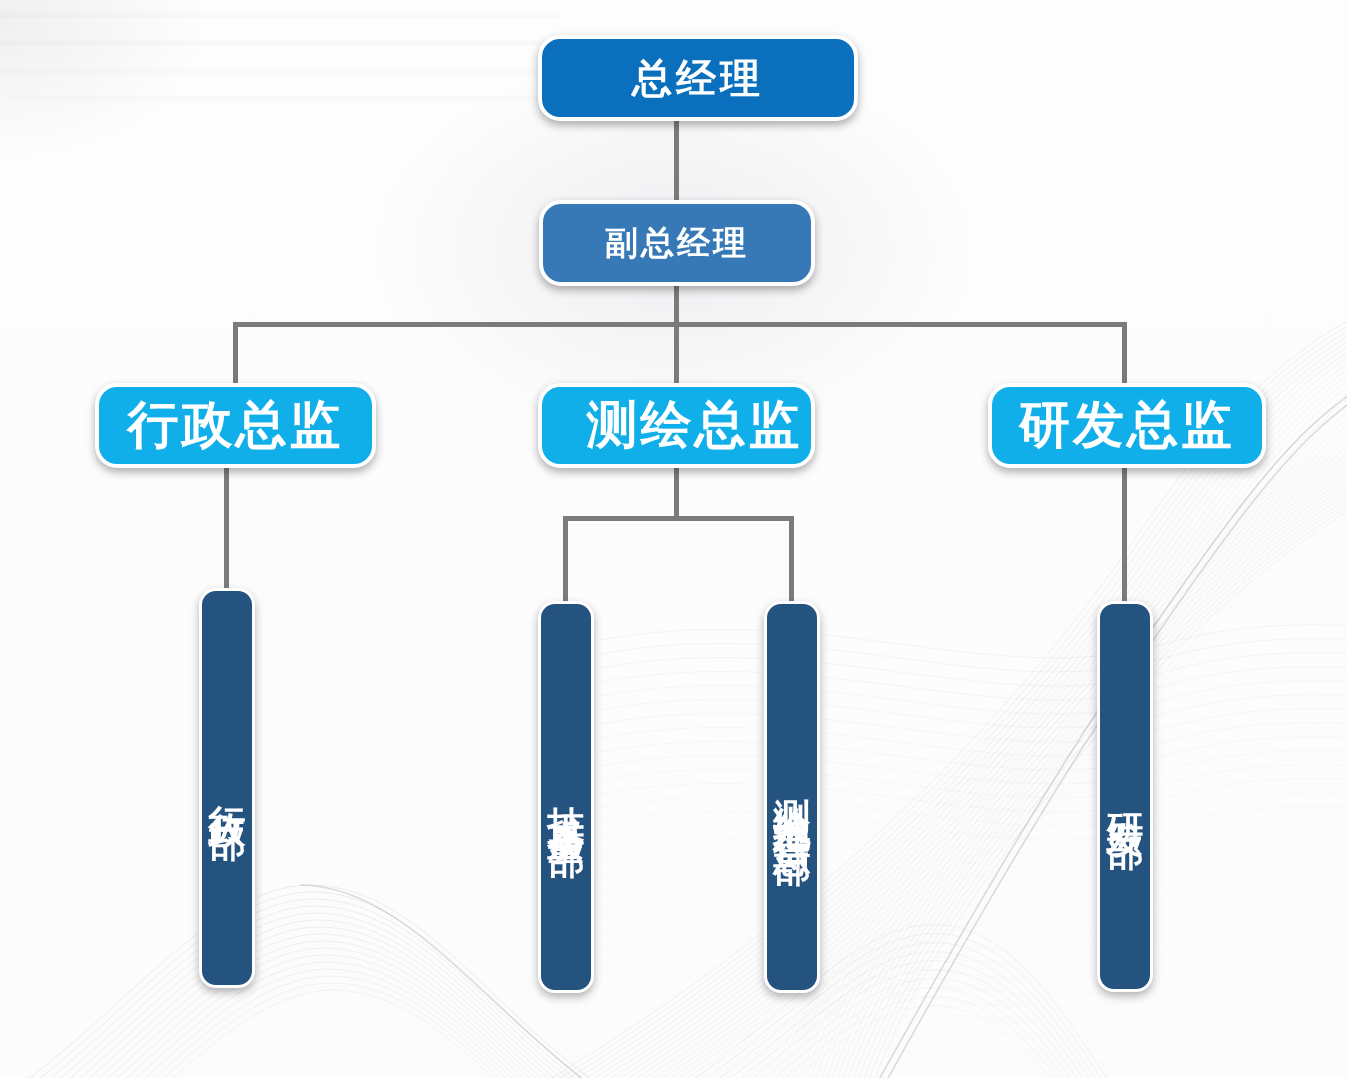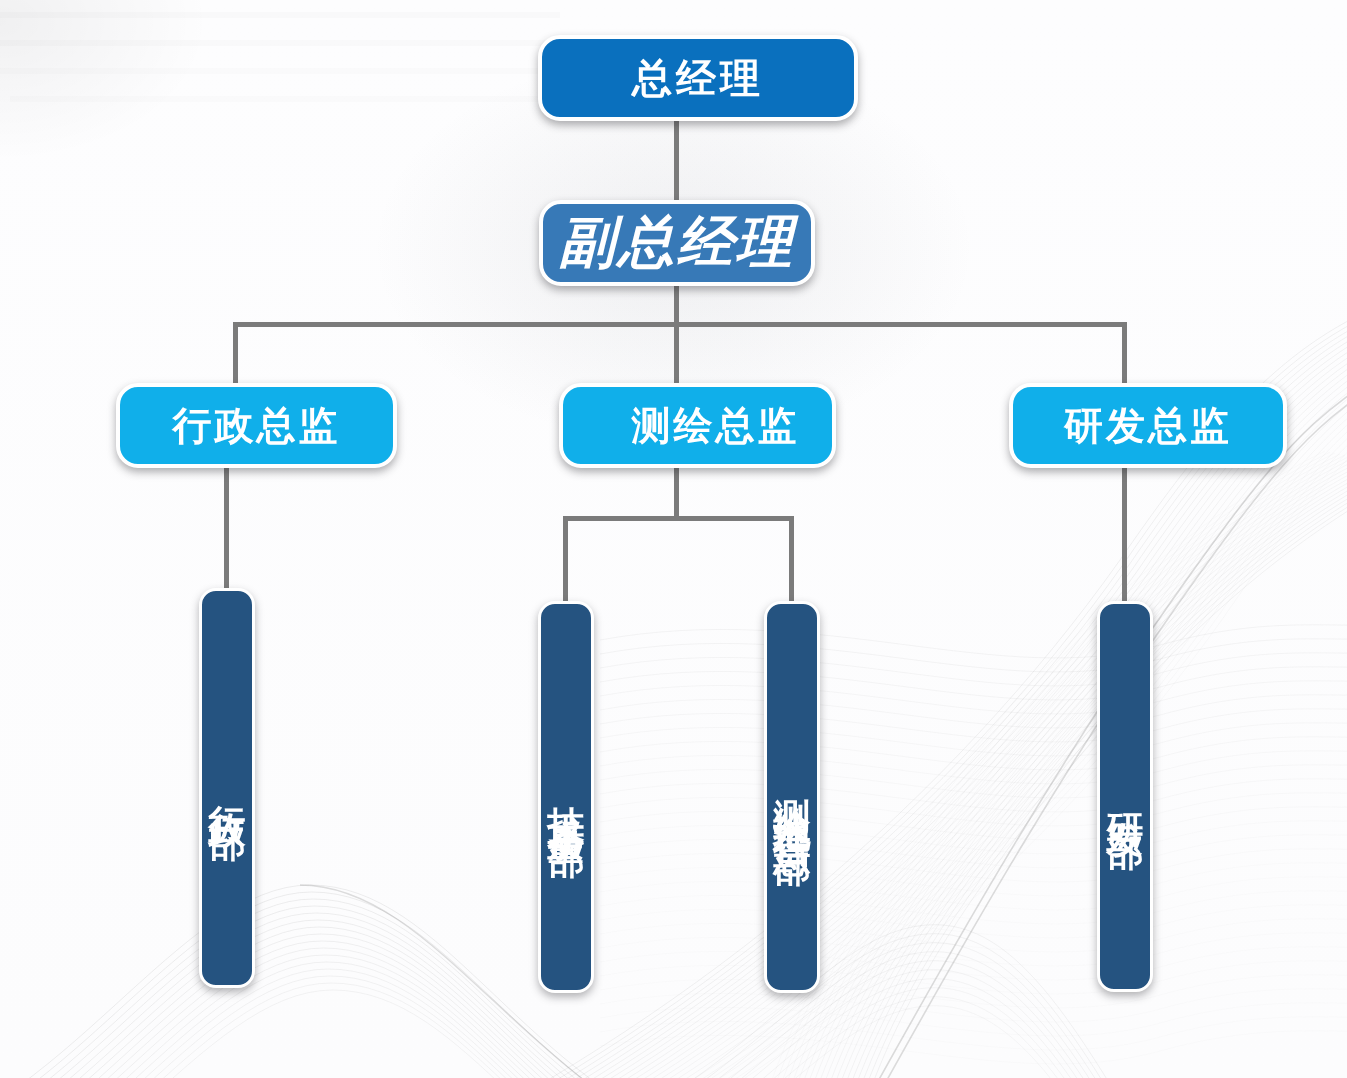--- a/index.html
+++ b/index.html
@@ -15,22 +15,22 @@
   #bg{position:absolute;inset:0;z-index:0;}
   .line{position:absolute;background:var(--c-connector,#7b7b7b);z-index:1;}
   .node{
     position:absolute;z-index:2;display:flex;align-items:center;justify-content:center;
     color:var(--c-text,#fff);font-weight:bold;box-sizing:border-box;
     border:4px solid #fff;border-radius:22px;
     box-shadow:0 4px 9px rgba(40,40,45,0.38);
     text-align:center;
   }
   .lv1{background:var(--c-level1,#0a70be);font-size:40px;letter-spacing:4px;}
-  .lv2{background:var(--c-level2,#3779b7);font-size:56px;letter-spacing:3px;font-style:italic;}
-  .lv3{background:var(--c-level3,#10afea);font-size:39px;letter-spacing:3px;margin-left:21px;}
+  .lv2{background:var(--c-level2,#3779b7);font-size:33px;letter-spacing:3px;}
+  .lv3{background:var(--c-level3,#10afea);font-size:51px;letter-spacing:3px;}
   .dept{
     background:var(--c-level4,#255380);border-radius:17px;border-width:3px;
     box-shadow:0 4px 8px rgba(40,40,45,0.35);
   }
   .dept .vtext{
     writing-mode:vertical-rl;text-orientation:upright;
     font-size:37px;letter-spacing:8px;line-height:1;
   }
 </style>
 </head>

